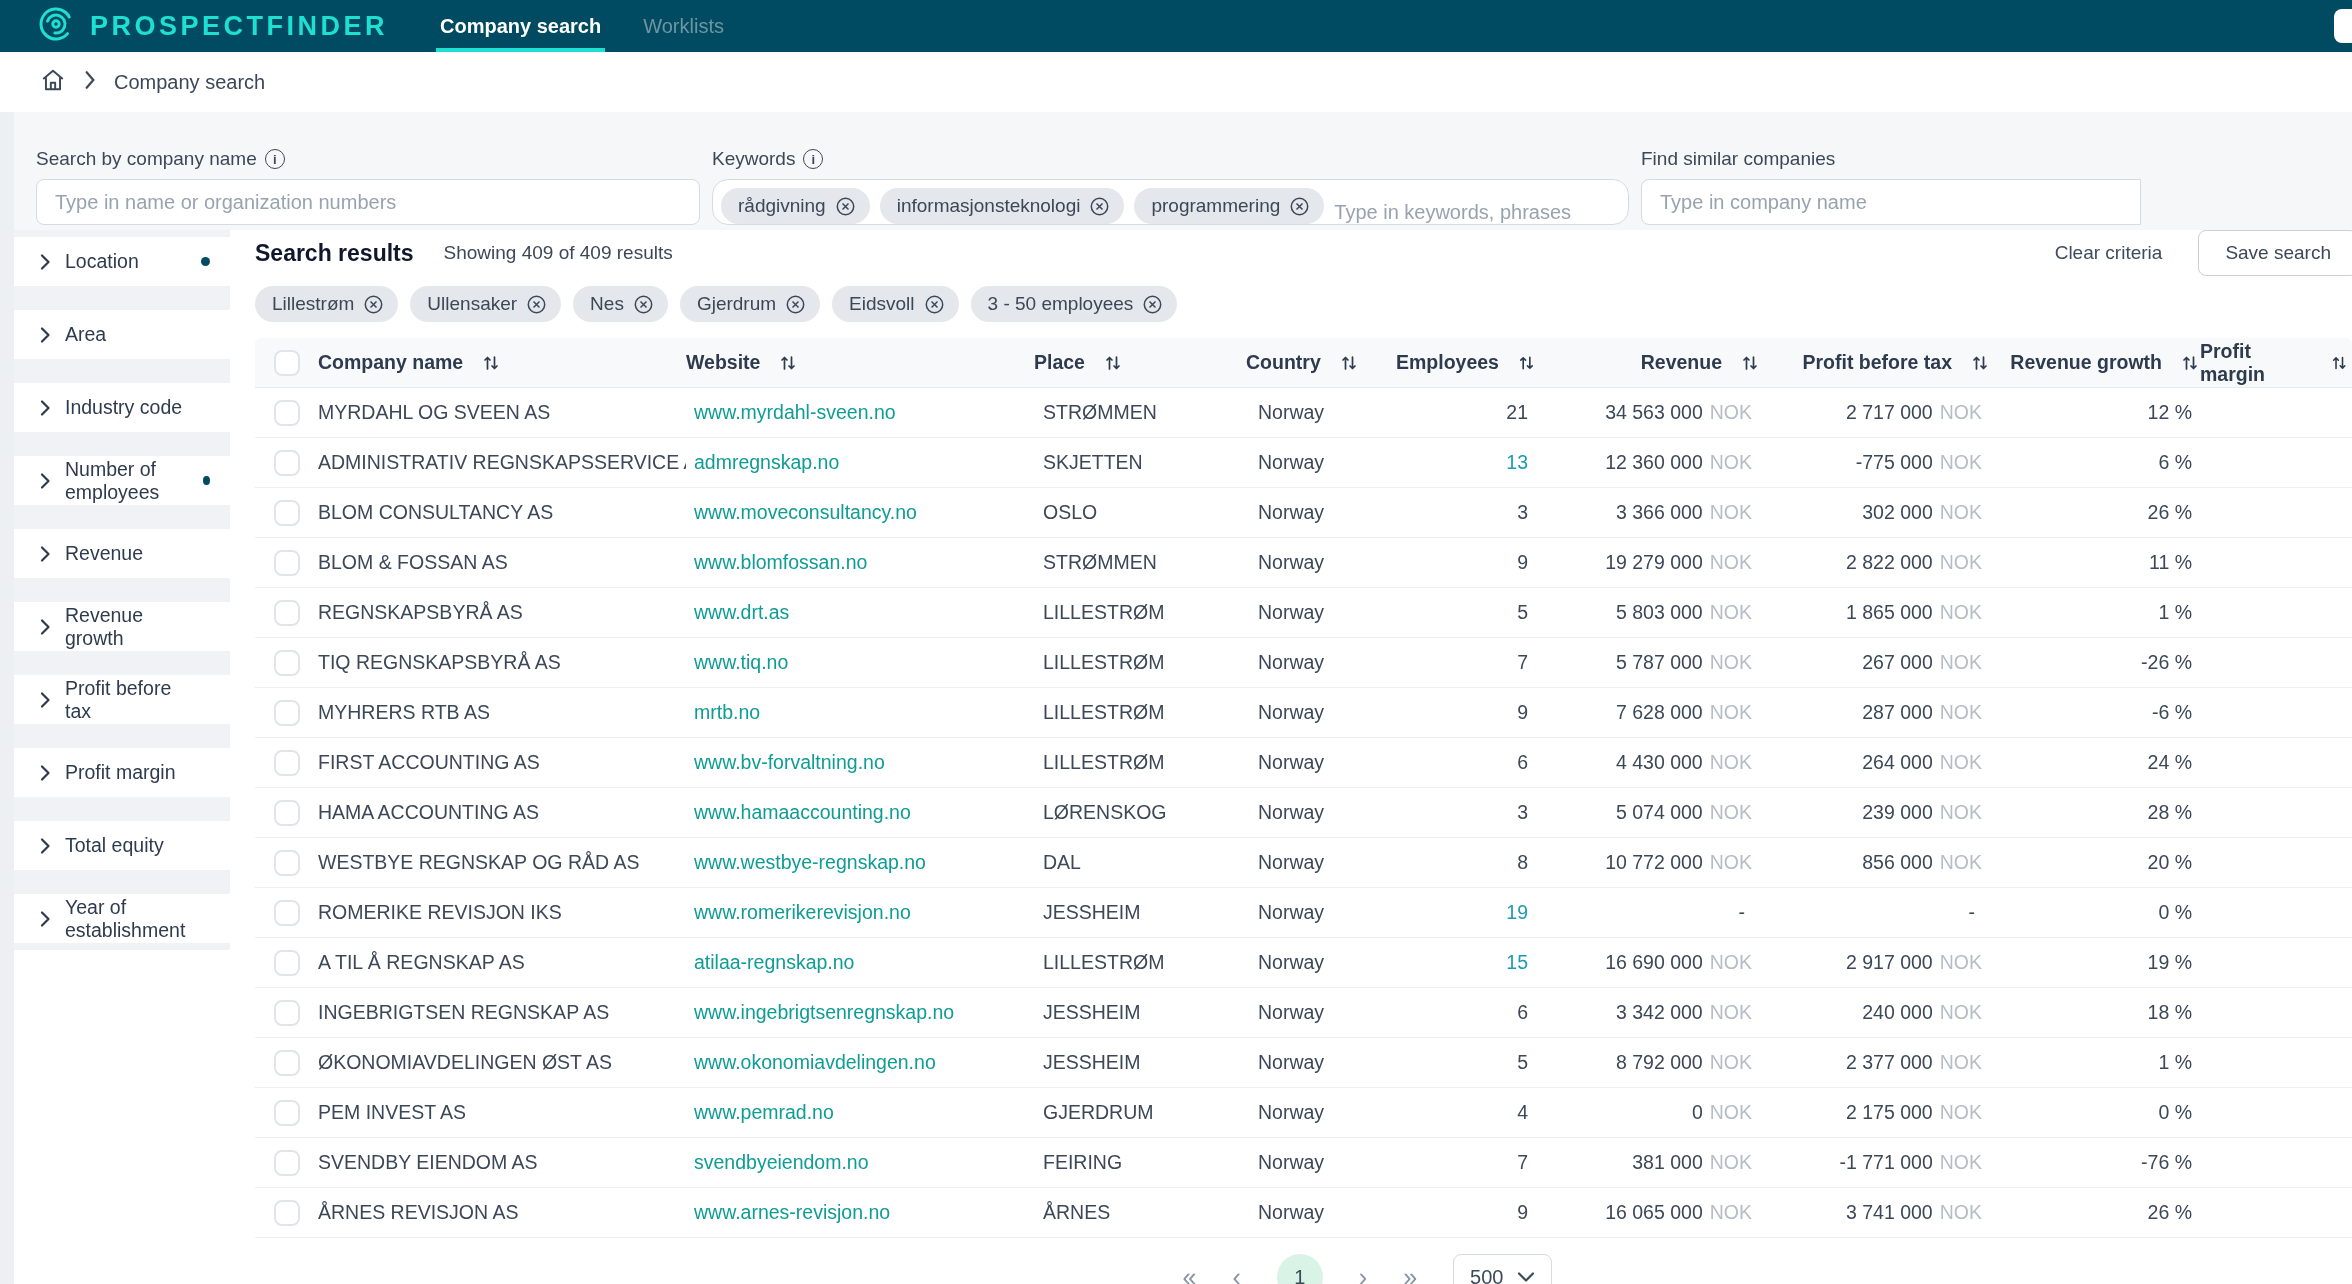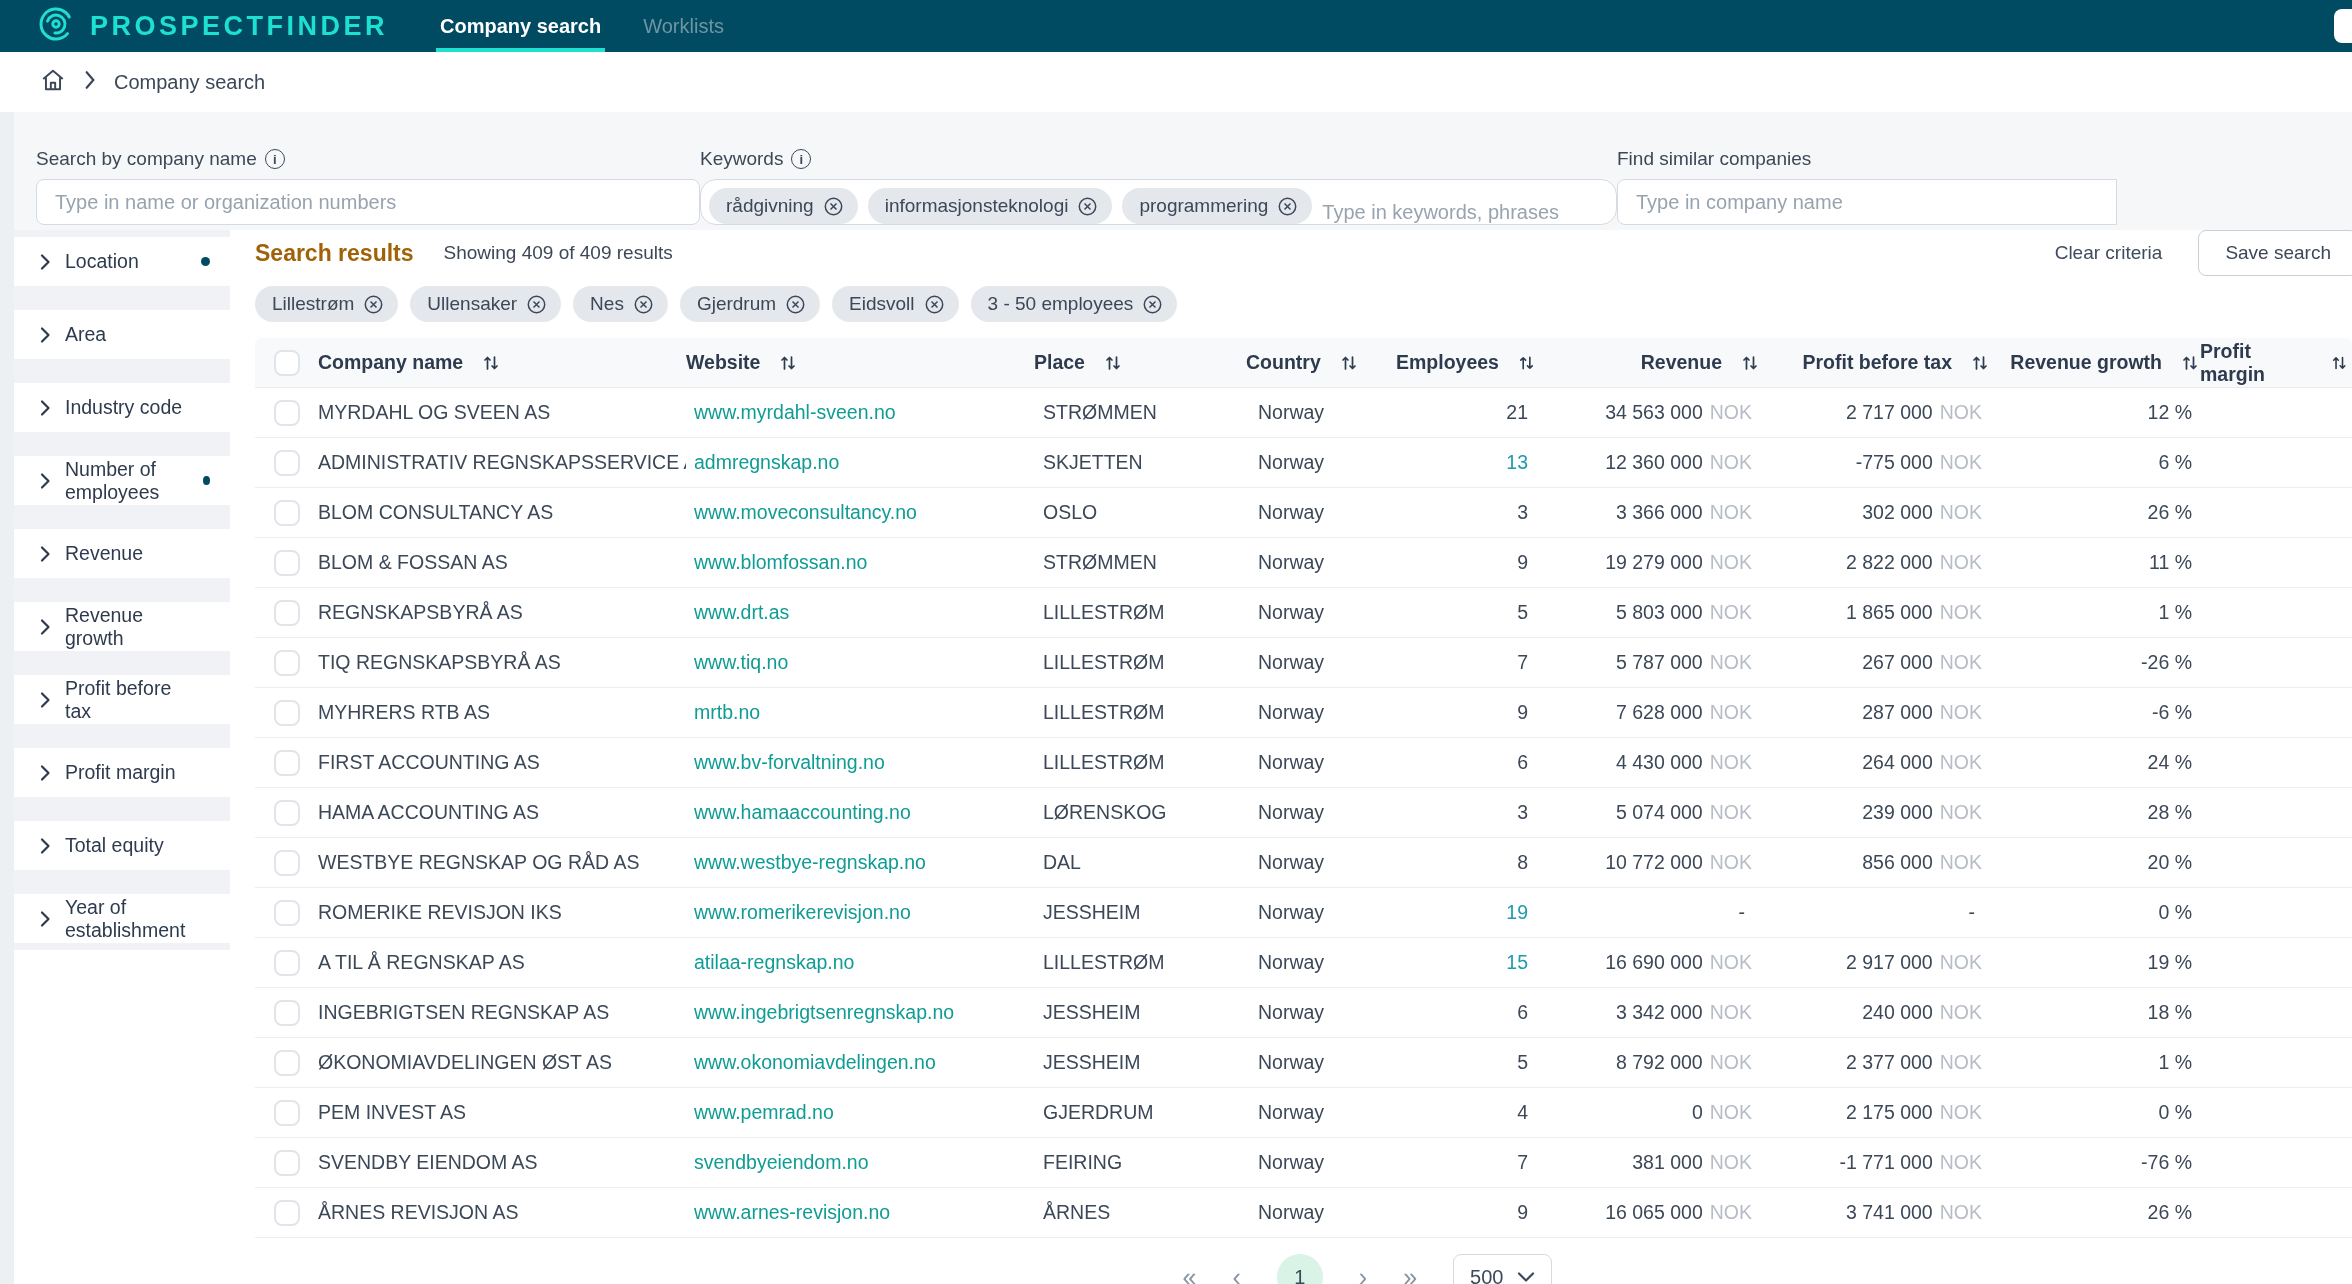--- a/index.html
+++ b/index.html
@@ -17,21 +17,21 @@
   .nav-tab { display:flex; align-items:center; height:52px; padding:0 4px; position:relative;
              font-size:20px; color:#6E95A3; cursor:pointer; }
   .nav-tab.active { color:#fff; font-weight:700; }
   .nav-tab.active::after { content:""; position:absolute; left:0; right:0; bottom:0; height:4px; background:#1EE0D2; }
   .nav-chip { position:absolute; right:-10px; top:9px; width:28px; height:34px; background:#fff; border-radius:8px; }
   
   .breadcrumb { position:absolute; left:0; top:52px; right:0; height:60px; background:#fff;
                 display:flex; align-items:center; gap:16px; padding-left:40px; font-size:20px; }
   
   .search-band { position:absolute; left:0; top:112px; right:0; height:118px; background:#F6F7F9;
-                 padding:36px 0 0 36px; display:flex; }
+                 padding:36px 0 0 36px; display:flex; gap:12px; }
   .field { display:flex; flex-direction:column; }
   .field-label { display:flex; align-items:center; gap:8px; font-size:19px; color:#3C4858; margin-bottom:9px; }
   .info-i { width:20px; height:20px; border:1.5px solid #3C4858; border-radius:50%; font-size:13px;
             display:inline-flex; align-items:center; justify-content:center; font-weight:700; }
   .input { height:46px; background:#fff; border:1.5px solid #D6DBE1; border-radius:8px;
            font-size:20px; color:#3C4858; padding:0 18px; font-family:inherit; }
   .input::placeholder { color:#98A3B0; }
   .f-name .input { width:664px; }
   .kw-box { width:917px; height:46px; background:#fff; border:1.5px solid #D6DBE1; border-radius:16px;
             display:flex; align-items:flex-end; gap:10px; padding:0 8px; }
@@ -50,21 +50,21 @@
   .filter-list { display:flex; flex-direction:column; gap:24px; background:#F0F2F5; padding:7px 0; }
   .filter-item { background:#fff; height:49px; display:flex; align-items:center; padding:0 12px 0 24px;
                  font-size:19.5px; font-weight:500; color:#2E3B4E; cursor:pointer; }
   .filter-item .chev { margin-right:13px; display:flex; }
   .filter-item .dot { width:9px; height:9px; border-radius:50%; background:#004B61; margin-left:auto;
                       margin-right:8px; visibility:hidden; }
   .filter-item .dot.on { visibility:visible; }
   
   .main { position:absolute; left:255px; top:230px; right:0; bottom:0; background:#fff; }
   .results-head { display:flex; align-items:center; height:40px; padding-top:6px; }
-  .results-title { font-size:23px; font-weight:700; color:#a16207; }
+  .results-title { font-size:23px; font-weight:700; color:#0f172a; }
   .results-showing { font-size:19px; margin-left:30px; color:#3C4858; }
   .spacer { flex:1; }
   .clear-link { font-size:19px; color:#3E4C5F; margin-right:36px; cursor:pointer; }
   .save-btn { background:#fff; border:1.5px solid #C9CFD6; border-radius:8px; padding:11px 26px;
               font-size:19px; color:#3C4858; font-family:inherit; margin-right:-6px; cursor:pointer; }
   .filter-chips { display:flex; gap:12px; margin-top:16px; }
   
   .table { margin-top:16px; width:2097px; overflow:hidden; }
   .thead, .trow { display:grid;
     grid-template-columns:63px 368px 348px 212px 150px 140px 224px 230px 210px 149px;

